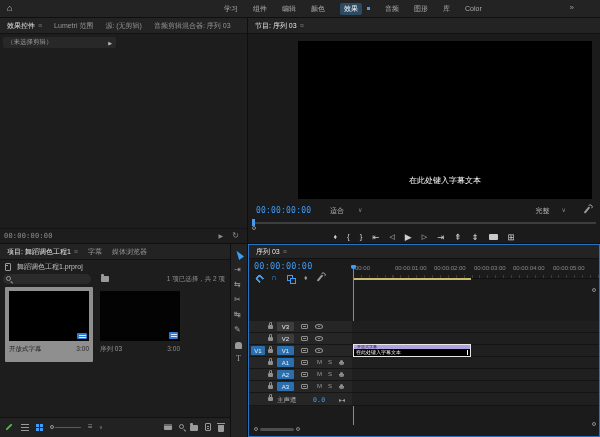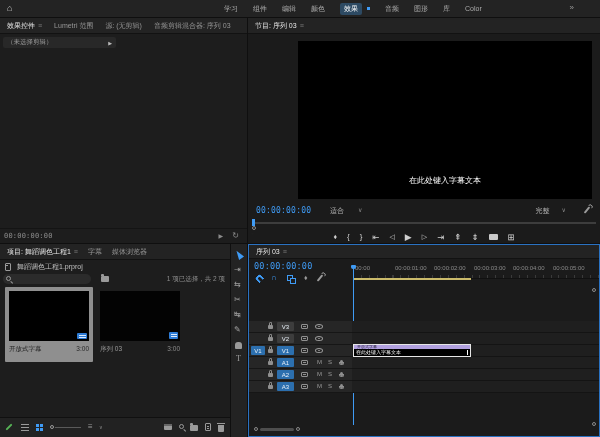--- a/index.html
+++ b/index.html
@@ -286,20 +286,29 @@
       <div class="hd">
         <span class="i ic-lock" style="left:19px;top:4px;"></span>
         <span class="tname target">A3</span>
         <span class="i ic-sync" style="left:52px;top:3px;"></span>
         <span class="ms" style="left:68px;">M</span>
         <span class="ms" style="left:79px;">S</span>
         <span class="i ic-mic" style="left:91px;top:3px;"></span>
       </div>
         <div class="ct"></div>
     </div>
+    <div class="trow" style="top:148px;height:13px;">
+      <div class="hd">
+        <span class="i ic-lock" style="left:19px;top:4px;"></span>
+        <span class="abs" style="left:28px;top:3px;font-size:6.5px;color:#b0b0b0;">主声道</span>
+        <span class="abs tc" style="left:64px;top:3px;font-size:6.5px;color:#3f9bf5;">0.0</span>
+        <span class="abs" style="left:90px;top:3px;font-size:6px;color:#9a9a9a;">▸◂</span>
+      </div>
+        <div class="ct"></div>
+    </div>
 
     <div class="abs" style="left:104px;top:99px;width:118px;height:13px;border:1px solid #e6e6e6;box-sizing:border-box;">
       <div style="height:4px;background:#b2a1e0;overflow:hidden;">
         <span style="font-size:4px;color:#2a2440;padding-left:3px;display:block;line-height:4px;">开放式字幕</span>
       </div>
       <div style="position:relative;height:7px;background:#000;">
         <span style="font-size:5px;color:#fff;padding-left:2px;display:block;line-height:7px;">在此处键入字幕文本</span>
         <span style="position:absolute;right:2px;top:1px;width:1px;height:5px;background:#fff;"></span>
       </div>
     </div>

